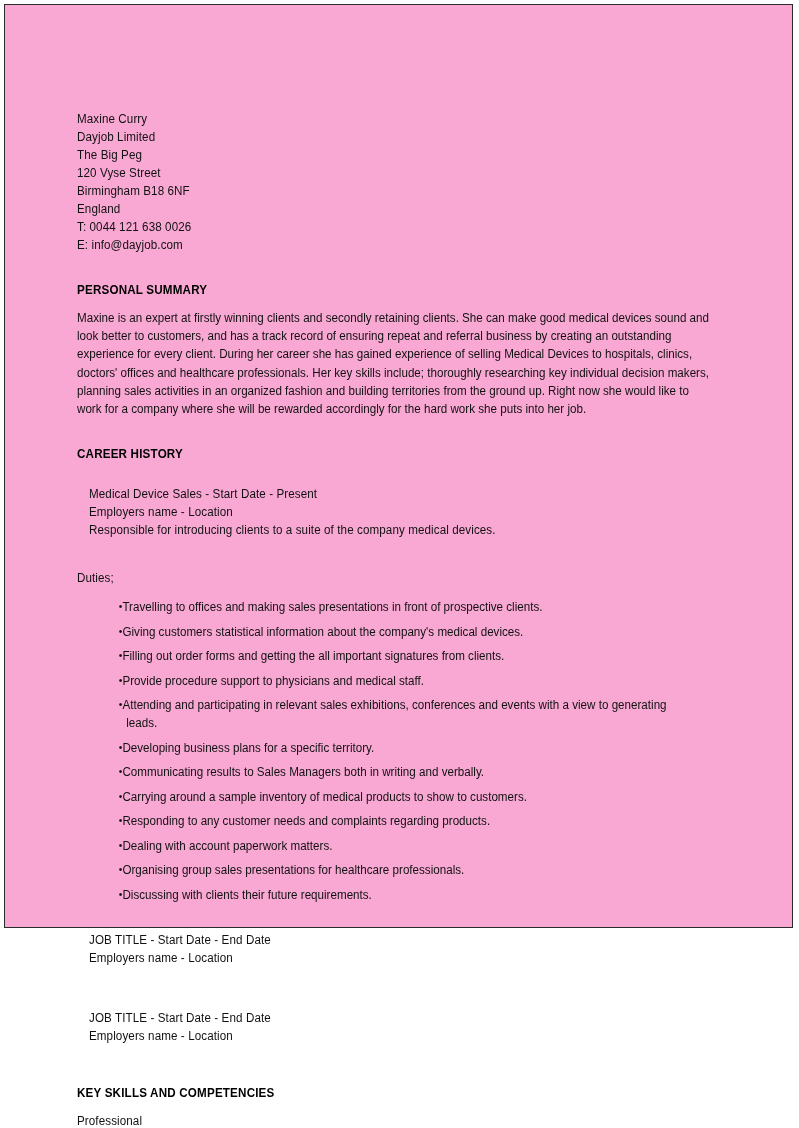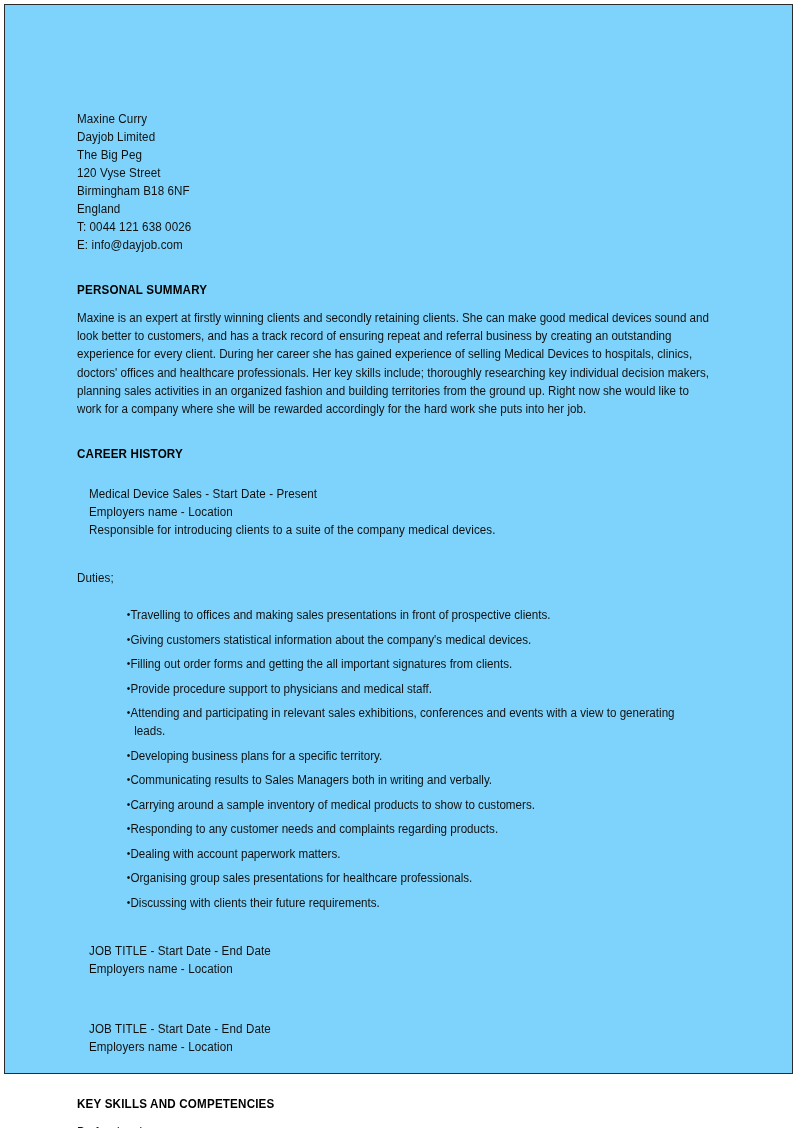--- a/index.html
+++ b/index.html
@@ -13,23 +13,23 @@
     height: 1128px;
     font-family: "Liberation Sans", sans-serif;
     color: #000000;
     overflow: hidden;
   }
   #page-wrap {
     position: absolute;
     left: 4px;
     top: 4px;
     width: 789px;
-    height: 1070px;
+    height: 924px;
     box-sizing: border-box;
-    background: #7dd3fc;
+    background: #f9a8d4;
     border: 1px solid #2b2b2b;
   }
   #doc {
     position: absolute;
     left: 72px;
     top: 105px;
     width: 634px;
   }
   
   .txt {
@@ -64,21 +64,21 @@
     font-size: 12.5px;
     line-height: 18.2px;
     color: #111111;
     width: 681px;
     transform: scaleX(0.93);
     transform-origin: left top;
     text-align: left;
   }
   ul.duties {
     list-style: none;
-    margin: 8px;
+    margin: 0;
     padding: 0;
     width: 640px;
   }
   ul.duties li {
     font-family: "Liberation Sans Narrow", "Liberation Sans", sans-serif;
     font-size: 12.5px;
     line-height: 18px;
     color: #111111;
     margin: 0 0 5.5px 0;
     padding: 0 0 0 53px;

